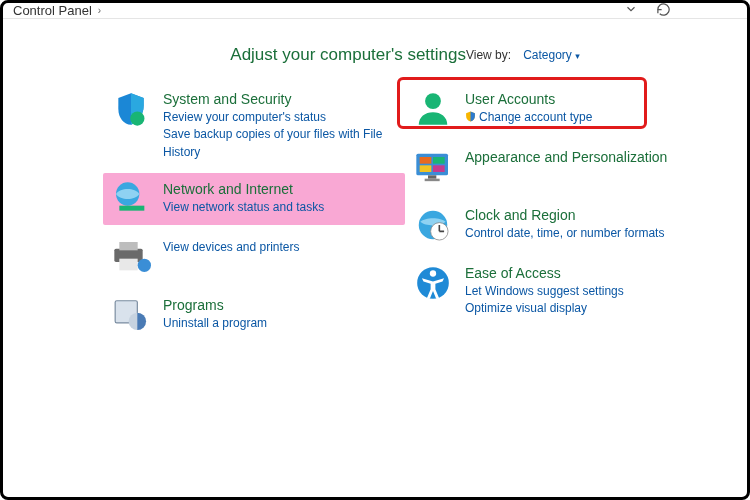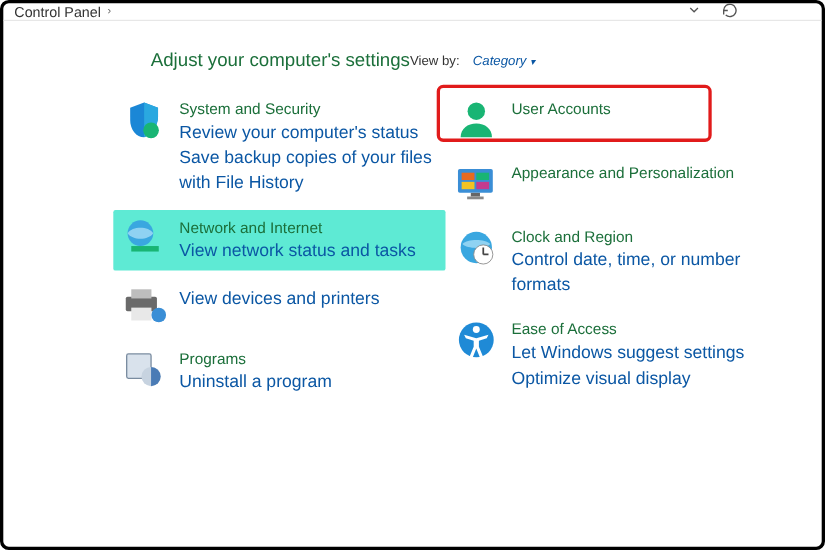--- a/index.html
+++ b/index.html
@@ -20,52 +20,51 @@
     display: flex;
     align-items: center;
     padding: 0 10px;
     justify-content: space-between;
   }
   .crumb { color: #333; display: flex; align-items: center; gap: 6px; }
   .crumb .chev { color: #666; font-size: 10px; }
   .topright { display: flex; align-items: center; gap: 18px; color: #555; }
   .icon-btn { cursor: pointer; }
   .heading-row {
-    display: flex; justify-content: flex-start; align-items: center;
+    display: flex; justify-content: center; align-items: center;
     padding: 26px 50px 18px 110px;
-    margin-left: 24px;
   }
   .heading { color: #1b6f3a; font-size: 17px; font-weight: 400; }
   .viewby { font-size: 12px; color: #333; display: flex; gap: 12px; align-items: center;}
-  .viewby .link { color: #0b57a4; cursor: pointer; font-style: italic; }
+  .viewby .link { color: #0b57a4; cursor: pointer; }
   .cols {
     display: flex;
     padding: 0 40px 0 100px;
   }
   .col { flex: 1; }
   .cat {
     display: flex;
     gap: 12px;
     padding: 6px 8px;
     margin-bottom: 6px;
     position: relative;
     border-radius: 2px;
   }
-  .cat.selected { background: #5eead4; }
+  .cat.selected { background: #f9a8d4; }
   .cat .iconwrap {
     width: 40px; height: 40px; flex-shrink: 0;
     display: flex; align-items: center; justify-content: center;
   }
   .cat .txt { padding-top: 2px; }
   .cat-title {
     color: #1b6f3a; font-size: 14px; font-weight: 400;
     margin-bottom: 2px; cursor: pointer;
   }
   .sublink {
-    color: #0b57a4; font-size: 16px; line-height: 1.45;
+    color: #0b57a4; font-size: 12px; line-height: 1.45;
     cursor: pointer; display: block;
   }
   .sublink .shield {
     display:inline-block; width:11px; height:11px;
     vertical-align:-1px; margin-right:3px;
   }
   .highlight-box {
     position: absolute;
     border: 3px solid #e11b1b;
     border-radius: 6px;
@@ -180,20 +179,28 @@
 
     <div class="cat">
       <div class="iconwrap">
         <svg width="38" height="38" viewBox="0 0 48 48">
             <circle cx="24" cy="14" r="10" fill="#19b574"></circle>
             <path d="M6 44c0-10 8-16 18-16s18 6 18 16z" fill="#19b574"></path>
           </svg>
       </div>
       <div class="txt">
         <div class="cat-title">User Accounts</div>
+        <span class="sublink">
+          <span class="shield">
+            <svg width="11" height="11" viewBox="0 0 20 20">
+                <path d="M10 1l8 3v5c0 5-3 9-8 10C5 18 2 14 2 9V4l8-3z" fill="#f7b500"></path>
+                <path d="M10 1l8 3v5c0 5-3 9-8 10V1z" fill="#2a7ad1"></path>
+              </svg>
+          </span><span>Change account type</span>
+        </span>
       </div>
     </div>
 
     <div class="cat">
       <div class="iconwrap">
         <svg width="40" height="36" viewBox="0 0 48 40">
             <rect x="4" y="4" width="38" height="26" rx="2" fill="#3a8ed6"></rect>
             <rect x="8" y="8" width="14" height="8" fill="#e86a1f"></rect>
             <rect x="24" y="8" width="14" height="8" fill="#19b574"></rect>
             <rect x="8" y="18" width="14" height="8" fill="#f2c321"></rect>

